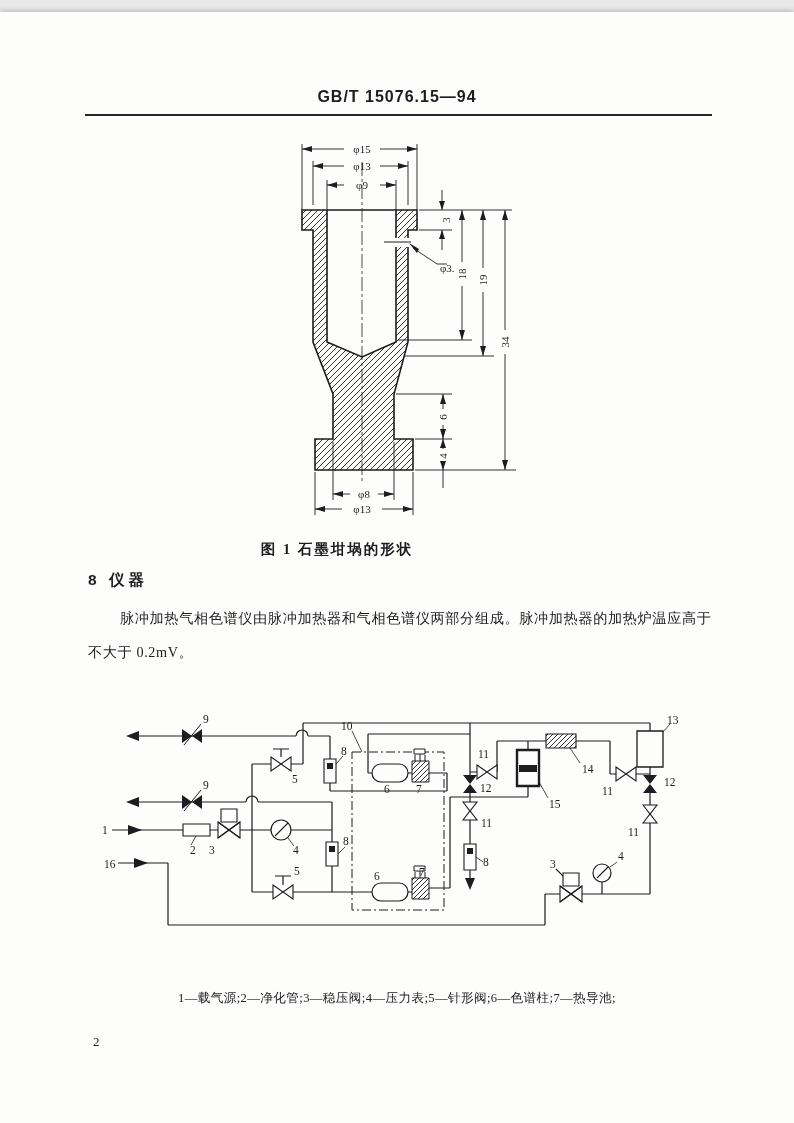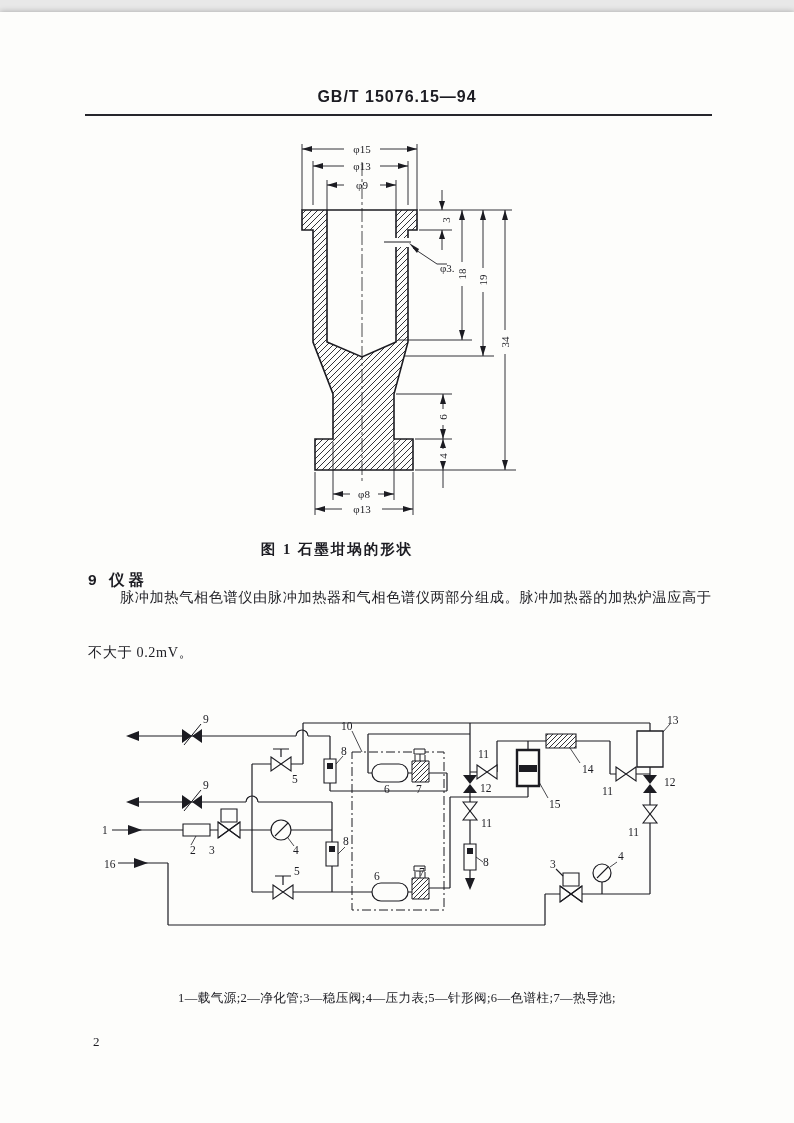--- a/index.html
+++ b/index.html
@@ -128,22 +128,22 @@
         <polygon points="394,482 384,479 384,485"></polygon>
       <polygon points="315,497 325,494 325,500"></polygon>
         <polygon points="413,497 403,494 403,500"></polygon>
     </g>
     <text class="dim" x="364" y="486" text-anchor="middle">φ8</text>
     <text class="dim" x="362" y="501" text-anchor="middle">φ13</text>
   </svg>
 
   <div class="abs cap" style="left:-60px;top:528px;">图 1  石墨坩埚的形状</div>
 
-  <div class="abs h5" style="left:88px;top:558px;">9  仪器</div>
-  <div class="abs body-line" style="left:120px;top:576px;">脉冲加热气相色谱仪由脉冲加热器和气相色谱仪两部分组成。脉冲加热器的加热炉温应高于</div>
+  <div class="abs h5" style="left:88px;top:558px;">8  仪器</div>
+  <div class="abs body-line" style="left:120px;top:597px;">脉冲加热气相色谱仪由脉冲加热器和气相色谱仪两部分组成。脉冲加热器的加热炉温应高于</div>
   <div class="abs body-line" style="left:88px;top:631px;">不大于 0.2mV。</div>
 
   <svg class="abs" style="left:95px;top:698px;" width="608" height="236" viewBox="95 698 608 236">
     <defs>
       <pattern id="hatch2" patternUnits="userSpaceOnUse" width="5" height="5">
         <path d="M-1,6 L6,-1" stroke="#1c1c22" stroke-width="0.9" fill="none"></path>
       </pattern>
     </defs>
     <g stroke="#1c1c22" stroke-width="1.2" fill="none">
 

